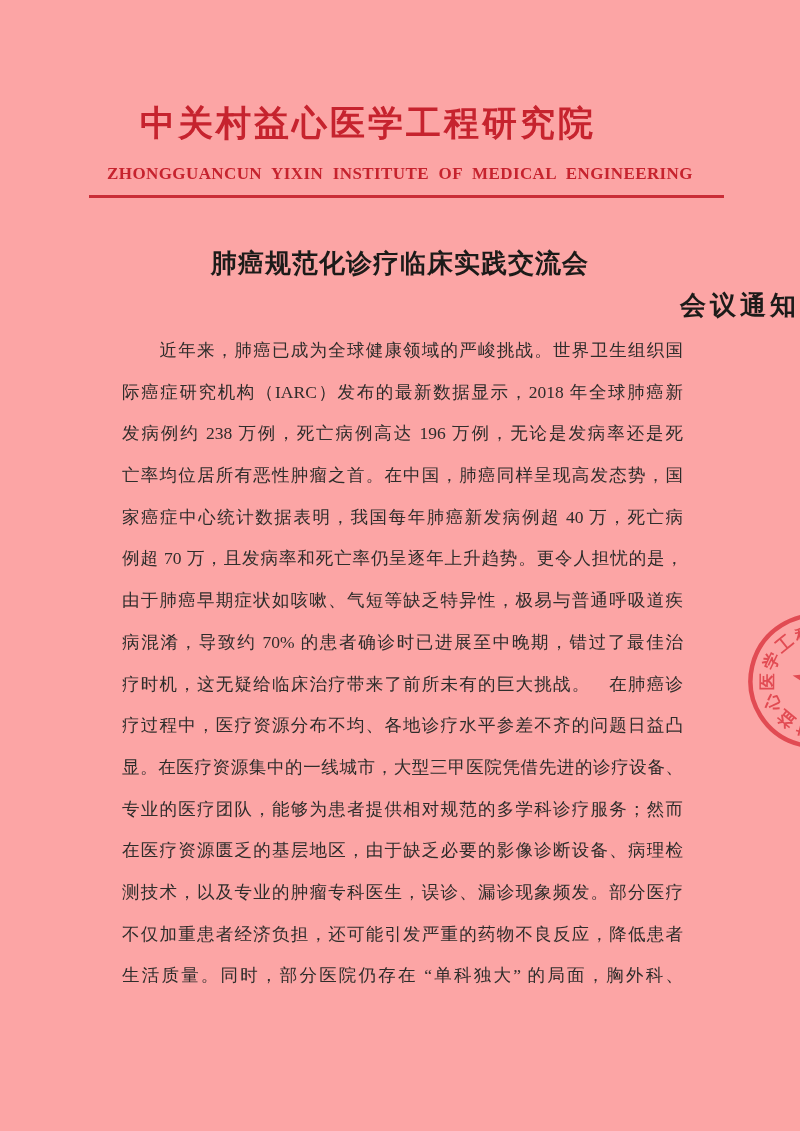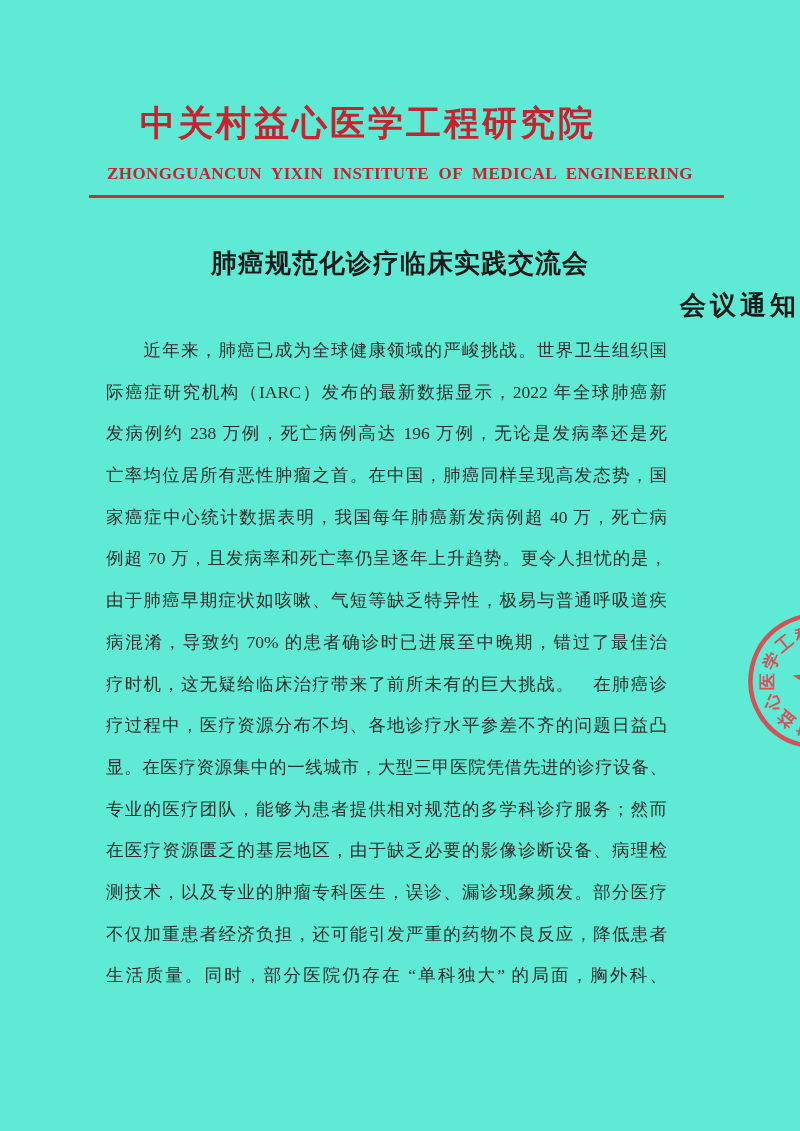--- a/index.html
+++ b/index.html
@@ -5,21 +5,21 @@
   html, body {
     margin: 0; padding: 0;
     width: 800px; height: 1131px;
     overflow: hidden;
     background: #ffffff;
     font-family: "Liberation Serif", "DejaVu Serif", serif;
   }
   .page {
     position: relative;
     width: 800px; height: 1131px;
-    background: #5eead4;
+    background: #fca5a5;
     overflow: hidden;
   }
   
   .org-zh {
     position: absolute; top: 100px; left: 0; width: 736px;
     text-align: center;
     font-size: 35px; font-weight: bold;
     letter-spacing: 3px;
     color: var(--accent);
     line-height: 48px;
@@ -48,21 +48,21 @@
     font-weight: bold;
   }
   .doc-title .t1 {
     font-size: 26px; line-height: 42px; letter-spacing: 1px;
   }
   .doc-title .t2 {
     font-size: 26px; line-height: 42px; letter-spacing: 4px; text-align: right;
   }
   
   .body-text {
-    position: absolute; top: 330px; left: 106px;
+    position: absolute; top: 330px; left: 122px;
     width: 561px;
     color: var(--ink);
     font-size: 17.5px;
   }
   .body-text .line {
     height: 41.7px;
     line-height: 41.7px;
     text-align: justify;
     text-align-last: justify;
     white-space: nowrap;
@@ -97,21 +97,21 @@
 
   <div class="head-rule"></div>
 
   <div class="doc-title">
     <div class="t1">肺癌规范化诊疗临床实践交流会</div>
     <div class="t2">会议通知</div>
   </div>
 
   <div class="body-text">
       <div class="line">　　近年来，肺癌已成为全球健康领域的严峻挑战。世界卫生组织国</div>
-      <div class="line">际癌症研究机构（IARC）发布的最新数据显示，2022 年全球肺癌新</div>
+      <div class="line">际癌症研究机构（IARC）发布的最新数据显示，2018 年全球肺癌新</div>
       <div class="line">发病例约 238 万例，死亡病例高达 196 万例，无论是发病率还是死</div>
       <div class="line">亡率均位居所有恶性肿瘤之首。在中国，肺癌同样呈现高发态势，国</div>
       <div class="line">家癌症中心统计数据表明，我国每年肺癌新发病例超 40 万，死亡病</div>
       <div class="line">例超 70 万，且发病率和死亡率仍呈逐年上升趋势。更令人担忧的是，</div>
       <div class="line">由于肺癌早期症状如咳嗽、气短等缺乏特异性，极易与普通呼吸道疾</div>
       <div class="line">病混淆，导致约 70% 的患者确诊时已进展至中晚期，错过了最佳治</div>
       <div class="line">疗时机，这无疑给临床治疗带来了前所未有的巨大挑战。　在肺癌诊</div>
       <div class="line">疗过程中，医疗资源分布不均、各地诊疗水平参差不齐的问题日益凸</div>
       <div class="line">显。在医疗资源集中的一线城市，大型三甲医院凭借先进的诊疗设备、</div>
       <div class="line">专业的医疗团队，能够为患者提供相对规范的多学科诊疗服务；然而</div>

